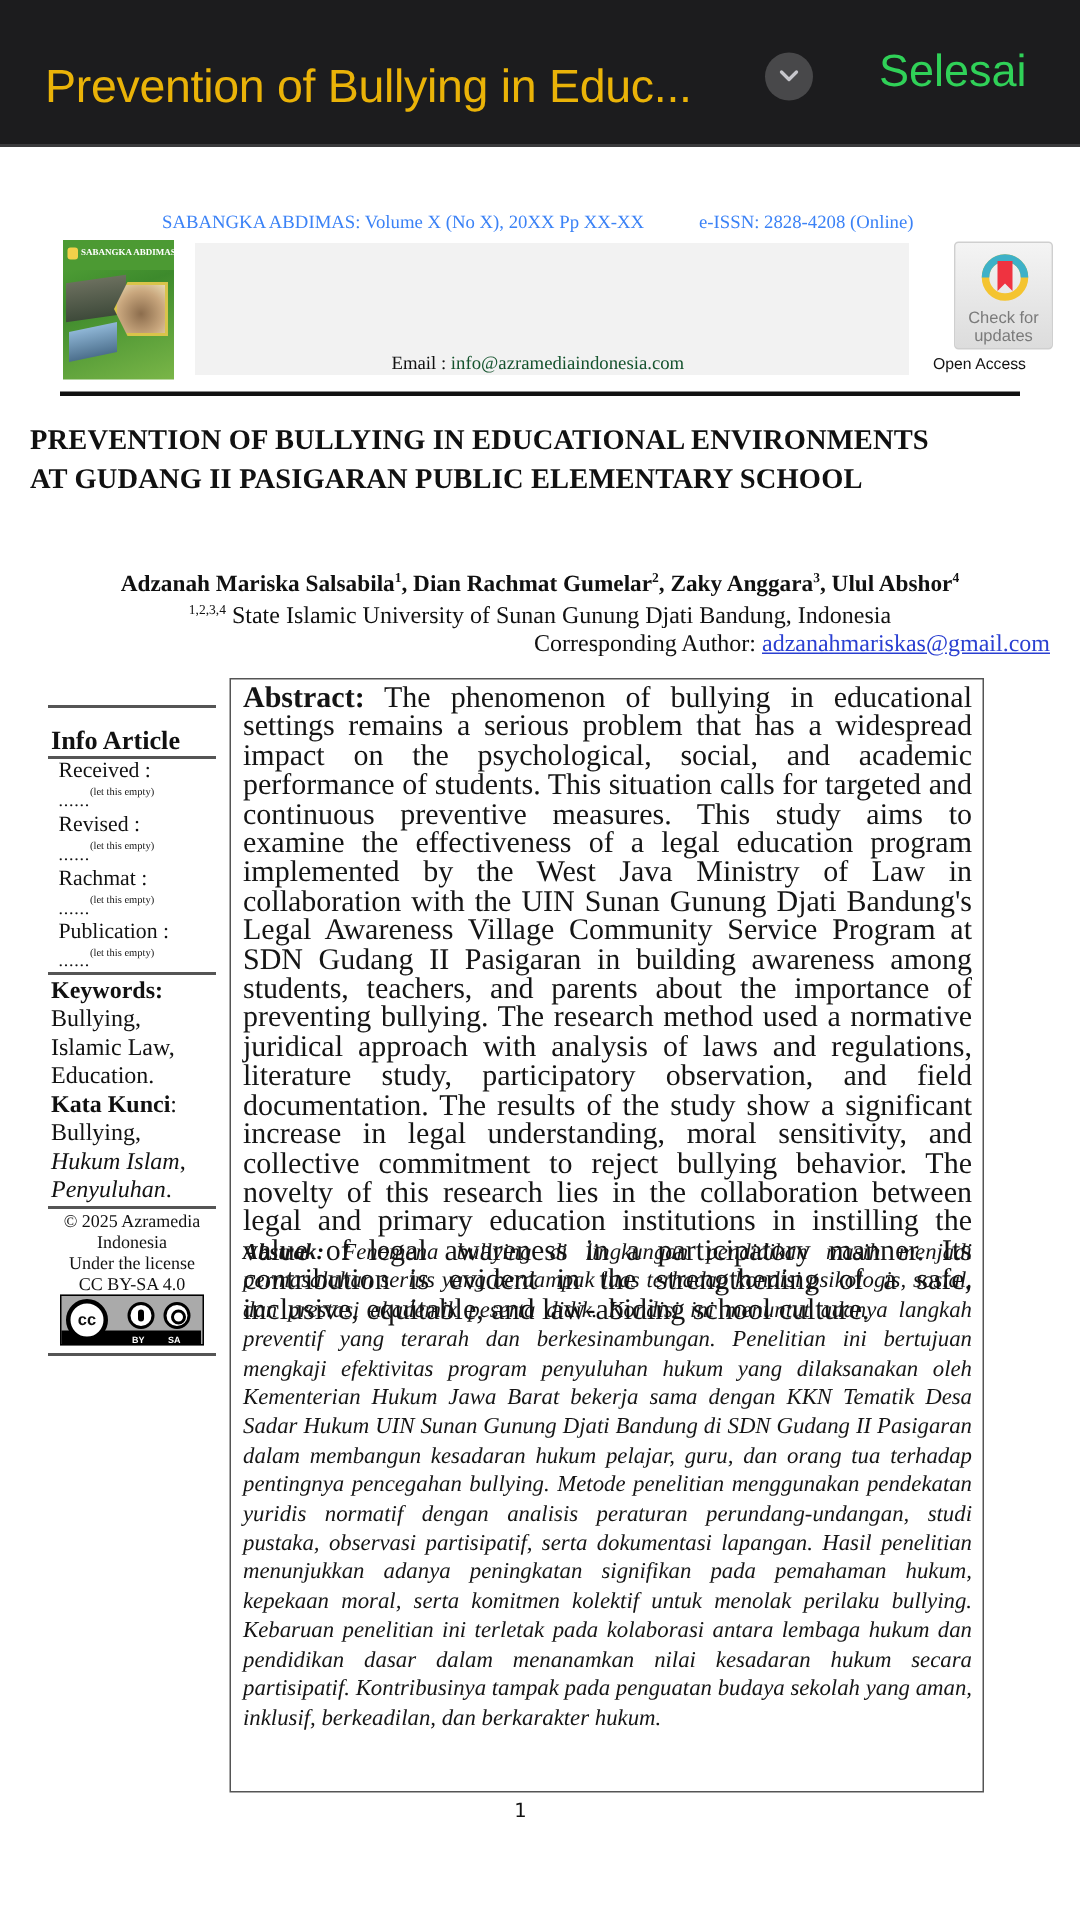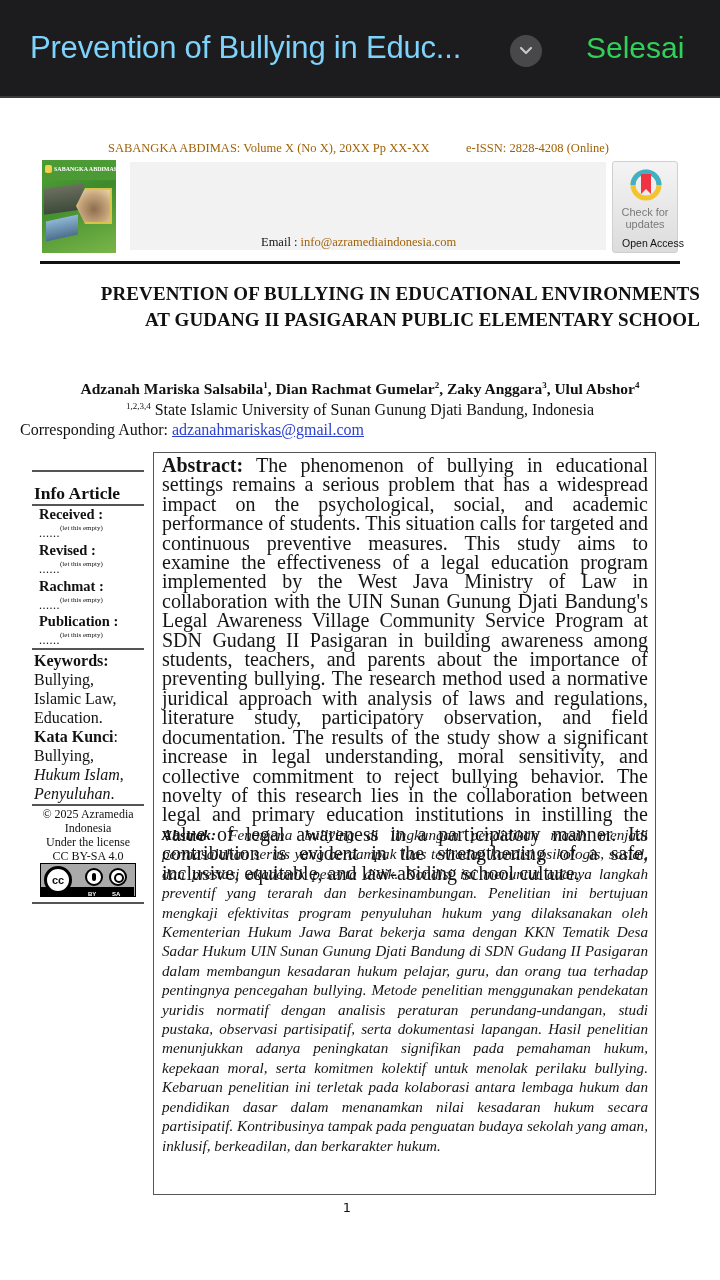--- a/index.html
+++ b/index.html
@@ -1,66 +1,66 @@
 <!DOCTYPE html>
 <html><head>
 <meta charset="utf-8">
 <style>
   * { box-sizing: border-box; margin: 0; padding: 0; }
   html, body { width: 720px; height: 1280px; background: #ffffff; overflow: hidden; }
   body { position: relative; font-family: "Liberation Serif", serif; color: #111; }
 
   
   .topbar { position: absolute; left: 0; top: 0; width: 720px; height: 98px; background: #1c1c1e; border-bottom: 2px solid #3a3a3c; }
-  .topbar .title { position: absolute; left: 30px; top: 30px; font-family: "Liberation Sans", sans-serif; font-size: 31px; color: #7dd3fc; white-space: nowrap; letter-spacing: -0.2px; }
+  .topbar .title { position: absolute; left: 30px; top: 40px; font-family: "Liberation Sans", sans-serif; font-size: 31px; color: #eab308; white-space: nowrap; letter-spacing: -0.2px; }
   .topbar .chev { position: absolute; left: 510px; top: 35px; width: 32px; height: 32px; border-radius: 50%; background: #48484a; }
   .topbar .chev svg { position: absolute; left: 9px; top: 11px; }
   .topbar .done { position: absolute; left: 586px; top: 31px; font-family: "Liberation Sans", sans-serif; font-size: 30px; color: #30d158; font-weight: 400; }
 
   
   .page { position: absolute; left: 0; top: 100px; width: 720px; height: 1180px; background: #fff; }
 
-  .running-head { position: absolute; top: 141px; left: 108px; font-size: 12.5px; color: #a16207; white-space: nowrap; }
+  .running-head { position: absolute; top: 141px; left: 108px; font-size: 12.5px; color: #3b82f6; white-space: nowrap; }
   .running-head .issn { position: absolute; left: 358px; top: 0; }
 
   .logo { position: absolute; left: 42px; top: 160px; width: 74px; height: 93px; background: linear-gradient(160deg, #58a83a 0%, #3d8a2c 40%, #7ab648 100%); overflow: hidden; }
   .logo .band { position: absolute; left: 0; top: 0; width: 74px; height: 20px; background: #4c9a33; color: #fff; font-size: 6px; font-weight: bold; padding: 6px 0 0 12px; white-space: nowrap; }
   .logo .band::before { content: ""; position: absolute; left: 3px; top: 5px; width: 7px; height: 8px; background: #f2d14a; border-radius: 2px; }
   .logo .img1 { position: absolute; left: 2px; top: 26px; width: 40px; height: 26px; background: linear-gradient(180deg, #6b6f5e, #3e4a3a); transform: skewY(-8deg); }
   .logo .img2 { position: absolute; left: 34px; top: 28px; width: 36px; height: 36px; background: radial-gradient(circle at 50% 60%, #8c6d4d 0%, #c9a77e 60%, #e8d9b0 100%); clip-path: polygon(25% 0,100% 0,100% 100%,25% 100%,0 50%); border: 2px solid #d9c44a; }
   .logo .img3 { position: absolute; left: 4px; top: 58px; width: 32px; height: 20px; background: linear-gradient(180deg, #8fb6d6, #4c6f8c); transform: skewY(-12deg); }
 
   .header-box { position: absolute; left: 130px; top: 162px; width: 476px; height: 88px; background: #f2f2f2; }
   .header-box .jname { position: absolute; left: 7px; top: 8px; font-size: 15px; font-weight: bold; letter-spacing: 0.4px; white-space: nowrap; }
   .header-box .url { position: absolute; left: 3px; top: 45px; font-size: 11.5px; font-style: italic; white-space: nowrap; color: #222; }
   .header-box .doi { position: absolute; left: 91px; top: 59px; font-size: 12.5px; white-space: nowrap; }
   .header-box .email { position: absolute; left: 131px; top: 73px; font-size: 12.5px; white-space: nowrap; height: 14px; overflow: hidden; }
-  .header-box .email .link { color: #a16207; }
+  .header-box .email .link { color: #14532d; }
 
-  .crossmark { position: absolute; left: 612px; top: 161px; width: 66px; height: 92px; background: linear-gradient(#f4f4f4, #dcdcdc); border: 1px solid #cfcfcf; border-radius: 3px; }
+  .crossmark { position: absolute; left: 636px; top: 161px; width: 66px; height: 72px; background: linear-gradient(#f4f4f4, #dcdcdc); border: 1px solid #cfcfcf; border-radius: 3px; }
   .crossmark svg { position: absolute; left: 17px; top: 6px; }
   .crossmark .ct { position: absolute; left: 0; top: 44px; width: 64px; text-align: center; font-family: "Liberation Sans", sans-serif; font-size: 11px; line-height: 12px; color: #7a7a7a; }
   .open-access { position: absolute; left: 620px; top: 237px; width: 66px; text-align: center; font-family: "Liberation Sans", sans-serif; font-size: 10.5px; color: #111; }
 
   .rule-thick { position: absolute; left: 40px; top: 261px; width: 640px; height: 3px; background: #111; }
 
-  .paper-title { position: absolute; left: 20px; top: 281px; width: 680px; text-align: right; font-size: 19px; font-weight: bold; line-height: 26px; letter-spacing: 0.1px; }
+  .paper-title { position: absolute; left: 20px; top: 281px; width: 680px; text-align: left; font-size: 19px; font-weight: bold; line-height: 26px; letter-spacing: 0.1px; }
 
   .authors { position: absolute; left: 20px; top: 380px; width: 680px; text-align: center; font-size: 15.5px; font-weight: bold; white-space: nowrap; }
   .authors sup { font-size: 9px; }
   .affil { position: absolute; left: 20px; top: 401px; width: 680px; text-align: center; font-size: 16px; white-space: nowrap; }
   .affil sup { font-size: 9px; }
-  .corresp { position: absolute; left: 20px; top: 421px; width: 680px; text-align: left; font-size: 16px; white-space: nowrap; }
+  .corresp { position: absolute; left: 20px; top: 421px; width: 680px; text-align: right; font-size: 16px; white-space: nowrap; }
   .corresp .mail { color: #2a3fd1; text-decoration: underline; }
 
   
   .side { position: absolute; left: 32px; top: 470px; width: 112px; }
   .side .hr { position: absolute; left: 0; width: 112px; height: 1.5px; background: #555; }
   .side .h { position: absolute; left: 2px; font-size: 17.5px; font-weight: bold; white-space: nowrap; }
-  .side .lbl { position: absolute; left: 7px; font-size: 14.5px; white-space: nowrap; font-weight: bold; }
+  .side .lbl { position: absolute; left: 7px; font-size: 14.5px; white-space: nowrap; }
   .side .dots { position: absolute; left: 7px; font-size: 12px; white-space: nowrap; letter-spacing: 0.5px; }
   .side .dots sup { font-size: 7px; letter-spacing: 0; position: relative; top: -2px; }
   .side .kw { position: absolute; left: 2px; font-size: 16px; white-space: nowrap; line-height: 19px; }
   .side .kwb { font-weight: bold; }
   .side .small { position: absolute; left: 0; width: 112px; text-align: center; font-size: 12px; line-height: 14px; }
   .cc-badge { position: absolute; left: 8px; top: 393px; width: 96px; height: 34px; background: #aaaaaa; border: 1.5px solid #000; }
   .cc-badge .bottom { position: absolute; left: 0; bottom: 0; width: 93px; height: 9px; background: #000; }
   .cc-badge .cc { position: absolute; left: 3px; top: 2px; width: 28px; height: 28px; border-radius: 50%; background: #fff; border: 3px solid #000; font-family: "Liberation Sans", sans-serif; font-weight: bold; font-size: 11px; line-height: 22px; text-align: center; }
   .cc-badge .by { position: absolute; left: 44px; top: 4px; width: 18px; height: 18px; border-radius: 50%; background: #fff; border: 2.5px solid #000; }
   .cc-badge .by::after { content: ""; position: absolute; left: 5px; top: 3px; width: 4px; height: 8px; background: #000; border-radius: 2px; }

